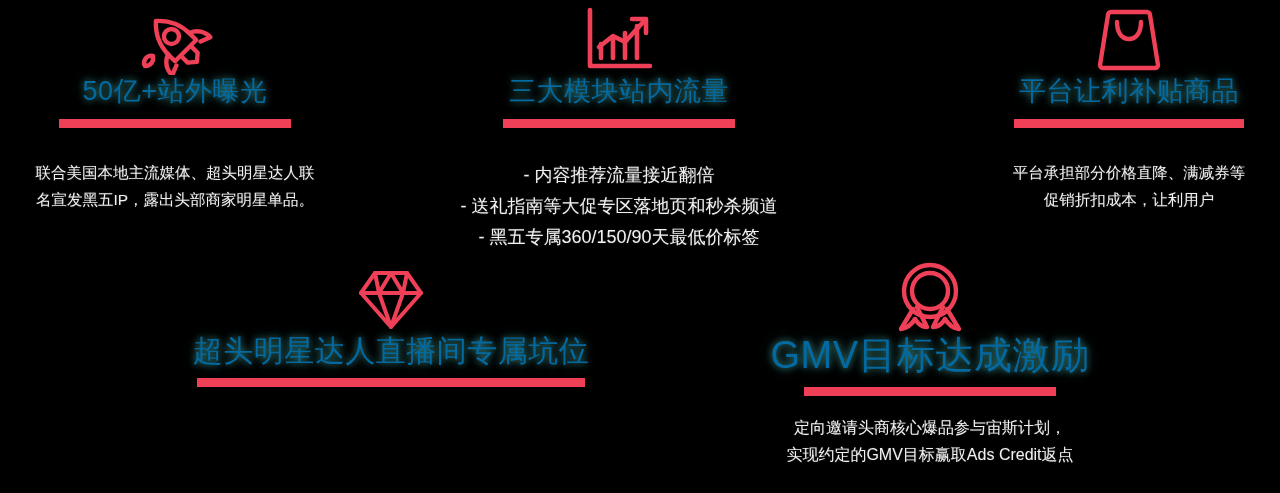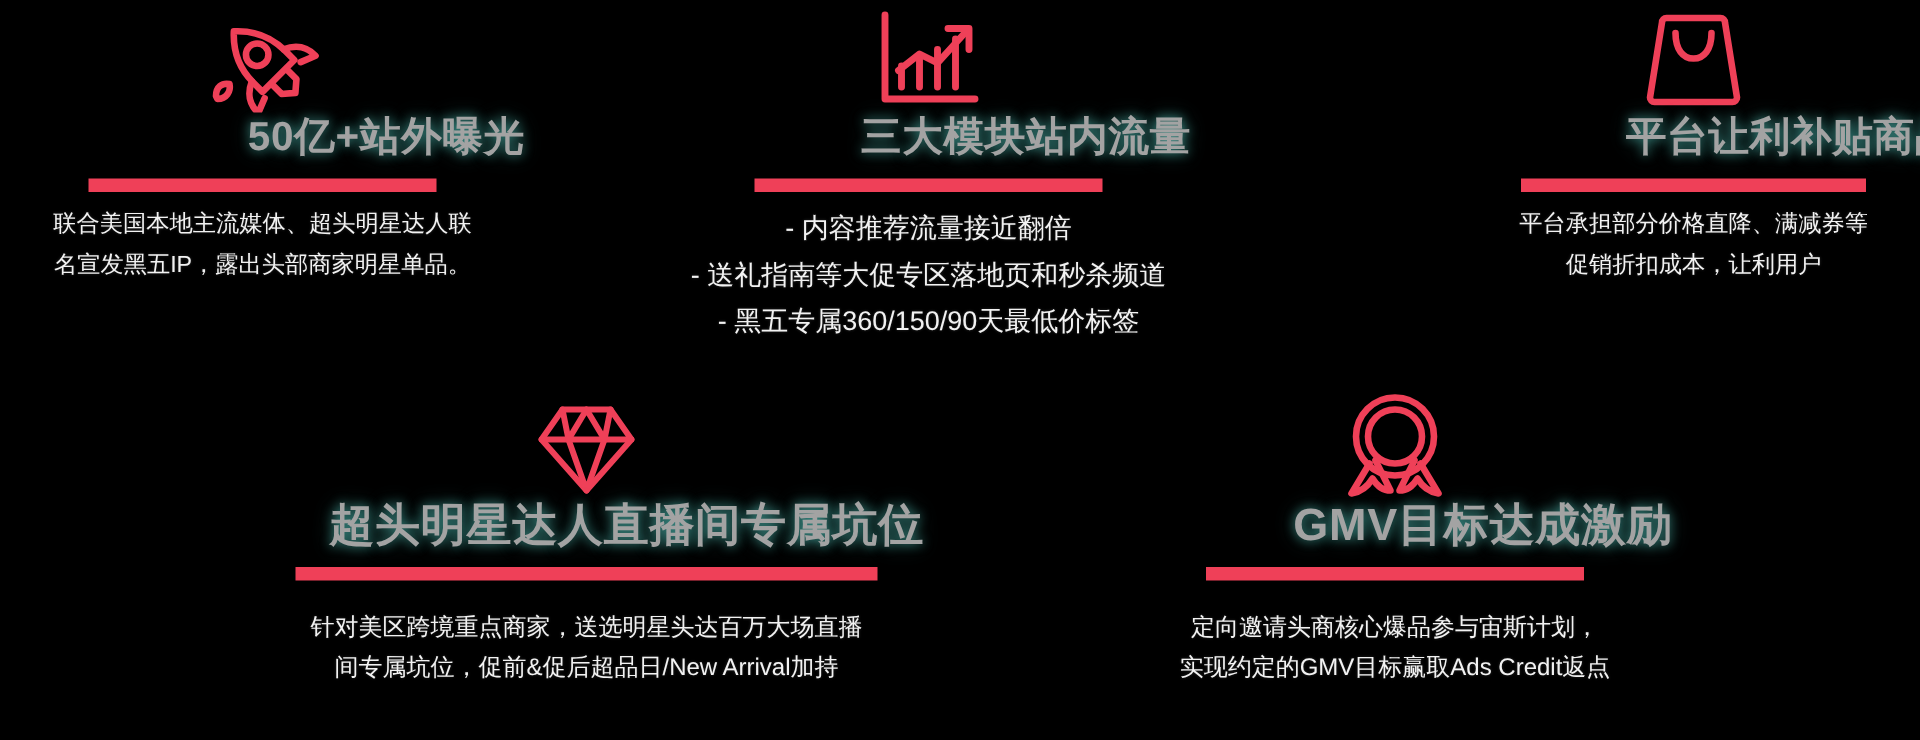--- a/index.html
+++ b/index.html
@@ -15,60 +15,59 @@
 
   .card { position:absolute; text-align:center; }
 
   .icon-wrap {
     display:flex; align-items:center; justify-content:center;
     height:72px; margin:0 auto;
   }
   .icon-wrap svg { display:block; }
 
   .card-title {
-    color:#a3a3a3;
+    color:#0369a1;
     font-size:27px;
-    font-weight:700;
+    font-weight:400;
     letter-spacing:0.5px;
     line-height:1.15;
     white-space:nowrap;
     text-shadow:0 0 7px rgba(95,227,216,0.55), 0 0 14px rgba(95,227,216,0.28);
-    text-align:right;
   }
   .title-bar {
     height:9px;
     background:#EF4058;
     margin:12px auto 0 auto;
   }
   .card-body {
     color:#F2F2F2;
     font-size:15.5px;
     line-height:1.72;
     font-weight:400;
-    margin-top:9px;
+    margin-top:32px;
     white-space:nowrap;
     text-shadow:0 0 2px rgba(255,255,255,0.18);
   }
   .card-body .ln { display:block; }
 
   
   #card-0 { left:0px;   top:4px;  width:350px; }
   #card-1 { left:444px; top:4px;  width:350px; }
   #card-2 { left:954px; top:4px;  width:350px; }
   
   #card-3 { left:166px; top:262px; width:450px; }
   #card-4 { left:745px; top:262px; width:370px; }
 
   #card-0 .card-title { font-size:27px; }
   #card-0 .title-bar  { width:232px; }
   #card-1 .title-bar  { width:232px; }
   #card-2 .title-bar  { width:230px; }
   #card-3 .card-title { font-size:30px; }
   #card-3 .title-bar  { width:388px; margin-top:9px; }
-  #card-4 .card-title { font-size:30px; }
+  #card-4 .card-title { font-size:38px; }
   #card-4 .title-bar  { width:252px; margin-top:9px; }
 
   #card-1 .card-body { font-size:18px; }
   #card-3 .card-body { font-size:16px; margin-top:18px; }
   #card-4 .card-body { font-size:16px; margin-top:18px; }
 </style>
 </head>
 <body>
 
 <div class="board">
@@ -134,24 +133,20 @@
     <div class="icon-wrap">
       <svg width="76" height="70" viewBox="0 0 76 70" fill="none" stroke="#EF4058" stroke-width="4" stroke-linecap="round" stroke-linejoin="round">
         <path d="M22 10 L54 10 L68 30 L38 64 L8 30 Z"></path>
         <path d="M8 30 L68 30"></path>
         <path d="M22 10 L26 30 L38 64 L50 30 L54 10"></path>
         <path d="M26 30 L38 10 L50 30"></path>
       </svg>
     </div>
     <div class="card-title">超头明星达人直播间专属坑位</div>
     <div class="title-bar"></div>
-    <div class="card-body">
-      <span class="ln">针对美区跨境重点商家，送选明星头达百万大场直播</span>
-      <span class="ln">间专属坑位，促前&amp;促后超品日/New Arrival加持</span>
-    </div>
   </div>
 
   <div class="card" id="card-4">
     <div class="icon-wrap">
       <svg width="74" height="74" viewBox="0 0 74 74" fill="none" stroke="#EF4058" stroke-width="4.4" stroke-linecap="round" stroke-linejoin="round">
         <circle cx="37" cy="30" r="26"></circle>
         <circle cx="37" cy="30" r="18"></circle>
         <path d="M20 48 L8 68 C14 67 19 63 22 58 C25 63 29 66 34 66 L24 46"></path>
         <path d="M54 48 L66 68 C60 67 55 63 52 58 C49 63 45 66 40 66 L50 46"></path>
       </svg>

